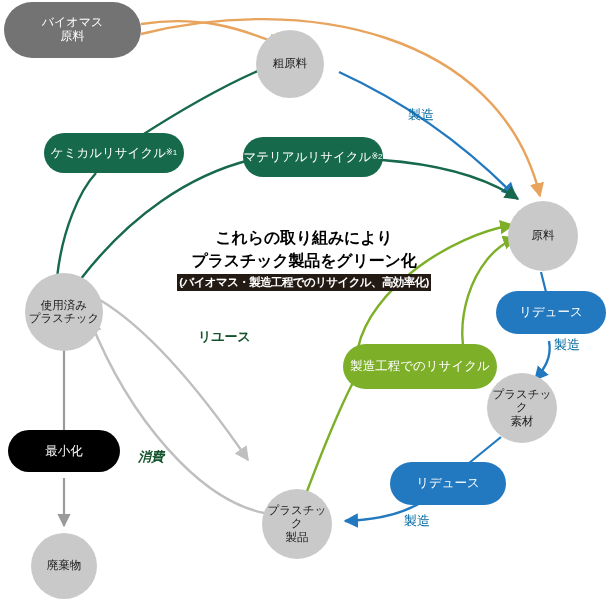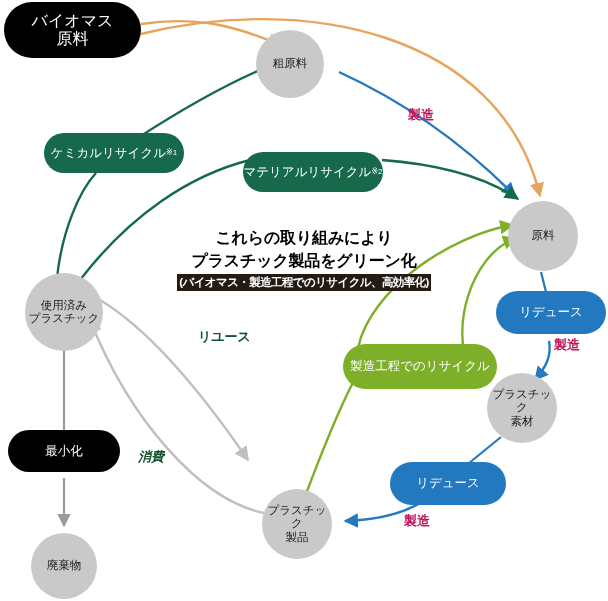--- a/index.html
+++ b/index.html
@@ -40,30 +40,30 @@
     border-radius: 50%;
     background: #c9c9c9;
     color: #1a1a1a;
     font-size: 11.5px;
   }
   .node-pill {
     border-radius: 999px;
     color: #ffffff;
     font-size: 12.5px;
   }
-  .pill-biomass   { background: #000000; font-size: 16px; }
+  .pill-biomass   { background: #737373; font-size: 12px; }
   .pill-darkgreen { background: #16694a; }
   .pill-ltgreen   { background: #7db028; }
   .pill-blue      { background: #2379bf; }
   .pill-gray      { background: #000000; }
 
   .edge-label {
     position: absolute;
-    font-weight: bold;
-    color: #be185d;
+    font-weight: normal;
+    color: #0369a1;
     font-size: 13px;
     white-space: nowrap;
   }
   .edge-label.light {
     font-weight: bold;
     color: #14532d;
   }
 
   #center-message {
     position: absolute;
@@ -163,21 +163,21 @@
 
   <div class="node node-pill pill-biomass" style="left:4px; top:2px; width:137px; height:56px;">バイオマス
 原料</div>
 
   <div class="node node-circle" style="left:256px; top:30px; width:68px; height:68px;">粗原料</div>
 
   <div class="node node-pill pill-darkgreen" style="left:44px; top:133px; width:140px; height:40px;">
     <span>ケミカルリサイクル</span><span class="sup">※1</span>
   </div>
 
-  <div class="node node-pill pill-darkgreen" style="left:243px; top:152px; width:140px; height:40px;">
+  <div class="node node-pill pill-darkgreen" style="left:243px; top:137px; width:140px; height:40px;">
     <span>マテリアルリサイクル</span><span class="sup">※2</span>
   </div>
 
   <div class="node node-circle" style="left:508px; top:201px; width:70px; height:70px;">原料</div>
 
   <div class="node node-pill pill-blue" style="left:496px; top:291px; width:110px; height:43px;">リデュース</div>
 
   <div class="node node-circle" style="left:487px; top:373px; width:70px; height:70px;">プラスチック
 素材</div>
 

